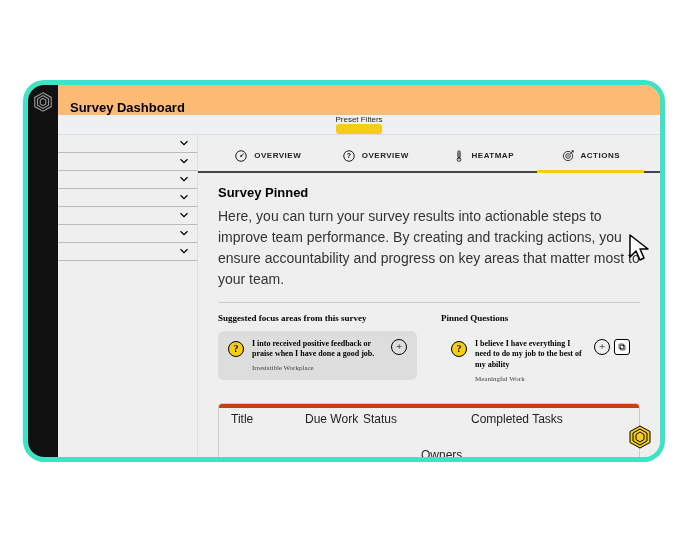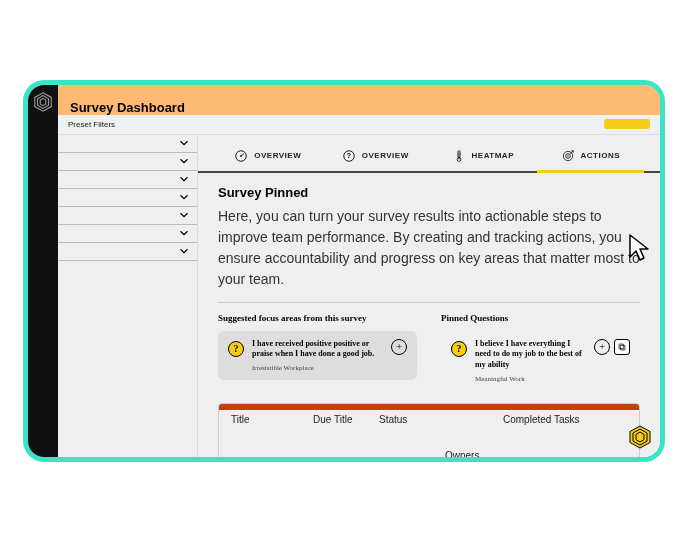--- a/index.html
+++ b/index.html
@@ -57,20 +57,21 @@
     color: #000;
   }
   .subbar {
     height: 20px;
     background: #eef0f2;
     display: flex;
     align-items: center;
     justify-content: space-between;
     padding: 0 10px;
     border-bottom: 1px solid #ddd;
+    flex-direction: column;
   }
   .subbar-label {
     font-size: 8px;
     color: #222;
   }
   .subbar-pill {
     width: 46px; height: 10px;
     background: #f5cd17;
     border-radius: 3px;
   }
@@ -222,25 +223,24 @@
     overflow: hidden;
   }
   .table-title {
     font-size: 10px;
     font-weight: 800;
     padding: 8px 12px 6px 12px;
   }
   .table-head {
     display: flex;
     padding: 4px 12px;
-    font-size: 10px;
+    font-size: 12px;
     color: #222;
-    border-top: 6px solid #c2410c;
+    border-top: 4px solid #c2410c;
     border-bottom: 1px solid #ccc;
-    gap: 8px;
   }
   .table-row {
     display: flex;
     padding: 6px 12px;
     gap: 8px;
     align-items: center;
   }
   .col-title-c { width: 74px; }
   .col-due { width: 58px; }
   .col-status { width: 58px; }
@@ -394,21 +394,21 @@
             <div class="section-desc">Here, you can turn your survey results into actionable steps to improve team performance. By creating and tracking actions, you ensure accountability and progress on key areas that matter most to your team.</div>
           </div>
           <div class="divider"></div>
 
           <div class="cards-row">
             <div class="cards-col">
               <div class="col-title">Suggested focus areas from this survey</div>
               <div class="card">
                 <div class="q-icon">?</div>
                 <div class="card-text">
-                  <div class="card-main">I have received positive positive or praise when I have done a good job.</div>
+                  <div class="card-main">I into received positive feedback or praise when I have done a good job.</div>
                   <div class="card-sub">Irresistible Workplace</div>
                 </div>
                 <div class="card-actions">
                   <div class="circle-btn">+</div>
                 </div>
               </div>
             </div>
             <div class="cards-col">
               <div class="col-title">Pinned Questions</div>
               <div class="card light">
@@ -426,21 +426,21 @@
                       </svg>
                   </div>
                 </div>
               </div>
             </div>
           </div>
 
           <div class="table-card">
             <div class="table-head">
               <div class="col-title-c">Title</div>
-              <div class="col-due">Due Title</div>
+              <div class="col-due">Due Work</div>
               <div class="col-status">Status</div>
               <div class="col-owners">Owners</div>
               <div class="col-completed">Completed Tasks</div>
             </div>
             <div class="table-row">
               <div class="col-title-c">
                   <div class="pill white"></div>
                 </div>
               <div class="col-due"></div>
               <div class="col-status">

